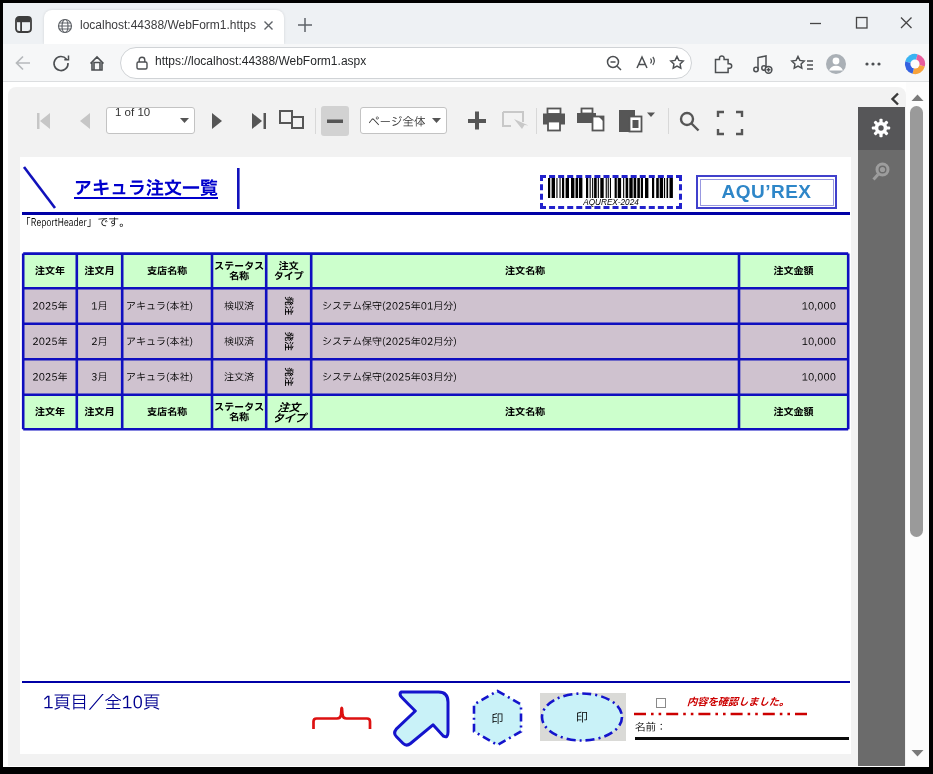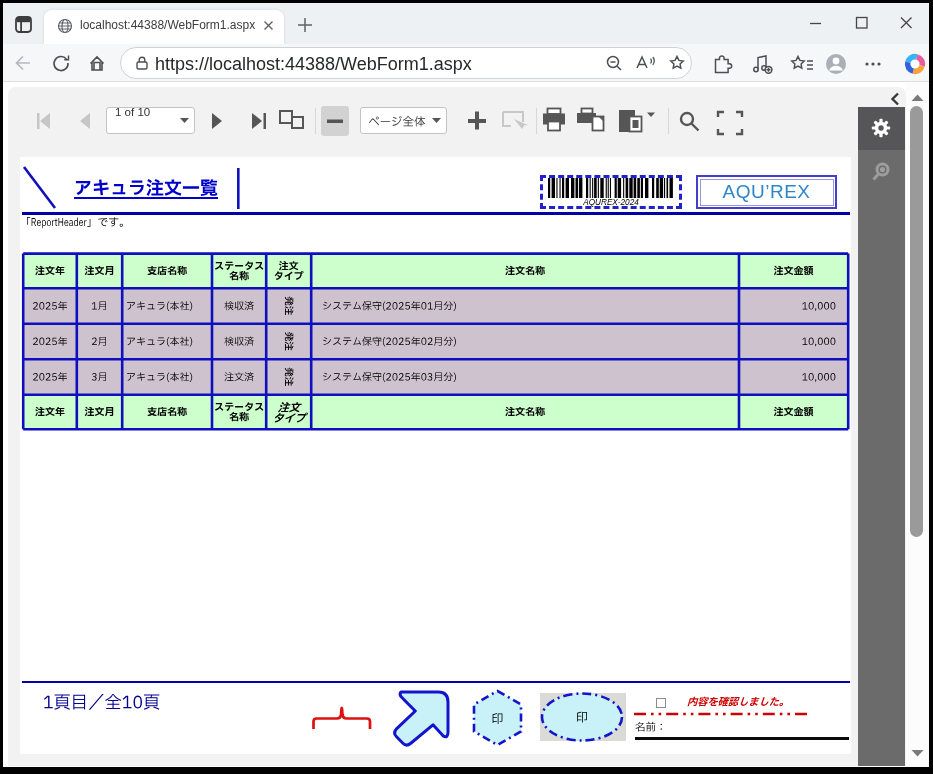--- a/index.html
+++ b/index.html
@@ -14,21 +14,21 @@
 </svg>
 <div class="a" style="left:44px;top:10px;width:240px;height:34px;background:#fff;border-radius:8px 8px 0 0;box-shadow:0 0 3px rgba(0,0,0,.12)"></div>
 <div class="a" style="left:44px;top:40px;width:240px;height:4px;background:#fff"></div>
 <svg class="a" style="left:57px;top:18px" width="16" height="16">
 <g fill="none" stroke="#5f6368" stroke-width="1.2">
 <circle cx="8" cy="8" r="6.5"></circle>
       <ellipse cx="8" cy="8" rx="3" ry="6.5"></ellipse>
 <path d="M1.5 8h13M2.3 5h11.4M2.3 11h11.4"></path>
     </g>
   </svg>
-<div class="a" style="left:80px;top:18px;width:180px;height:15px;font-size:12px;color:#3c3c3e;white-space:nowrap">localhost:44388/WebForm1.aspx</div>
+<div class="a" style="left:80px;top:18px;width:180px;height:15px;font-size:12px;color:#3c3c3e;white-space:nowrap">localhost:44388/WebForm1.https</div>
 <svg class="a" style="left:262px;top:19px" width="13" height="13">
     <path d="M2.5 2.5l8 8M10.5 2.5l-8 8" stroke="#5f6368" stroke-width="1.4"></path>
   </svg>
 <svg class="a" style="left:297px;top:17px" width="16" height="16">
     <path d="M8 1v14M1 8h14" stroke="#5f6368" stroke-width="1.5"></path>
   </svg>
 <svg class="a" style="left:806px;top:14px" width="120" height="18">
 <path d="M4 9.5h11" stroke="#464646" stroke-width="1.3"></path>
 <rect x="50.5" y="3.5" width="10.5" height="10.5" fill="none" stroke="#464646" stroke-width="1.3"></rect>
 <path d="M95 3.5l10.5 10.5M105.5 3.5L95 14" stroke="#464646" stroke-width="1.3"></path>
@@ -46,21 +46,21 @@
       <path d="M81 17V9.5h6V17M77.5 10.5L84 4l6.5 6.5M79 9v8h10V9"></path>
     </g>
 </svg>
 <div class="a" style="left:120px;top:47px;width:572px;height:32px;background:#fff;border:1px solid #d0d3d6;border-radius:16px"></div>
 <svg class="a" style="left:134px;top:55px" width="16" height="16">
 <g fill="none" stroke="#4c4f52" stroke-width="1.4">
       <rect x="3" y="7" width="10" height="7" rx="1.5"></rect>
       <path d="M5.2 7V5a2.8 2.8 0 0 1 5.6 0v2"></path>
     </g>
   </svg>
-<div class="a" style="left:155px;top:54px;width:420px;height:16px;font-size:18px;color:#26282a;white-space:nowrap">https://localhost:44388/WebForm1.aspx</div>
+<div class="a" style="left:155px;top:54px;width:420px;height:16px;font-size:12px;color:#26282a;white-space:nowrap">https://localhost:44388/WebForm1.aspx</div>
 <svg class="a" style="left:604px;top:53px" width="84" height="20">
 <g fill="none" stroke="#4c4f52" stroke-width="1.5">
       <circle cx="9" cy="9" r="5.5"></circle>
       <path d="M13.2 13.2L17 17M6.5 9h5"></path>
     </g>
 <g stroke="#4c4f52" fill="none" stroke-width="1.5">
       <path d="M33 15L38 4l5 11M34.7 11.5h6.6"></path>
       <path d="M46.5 5.5q2 2.5 0 5M48.8 4q3 3.5 0 8" stroke-width="1.2"></path>
     </g>
 <g fill="none" stroke="#4c4f52" stroke-width="1.5">
@@ -215,21 +215,21 @@
     <rect x="112.0" y="3" width="2.2" height="20" fill="#000"></rect>
     <rect x="116.2" y="3" width="2.6" height="20" fill="#000"></rect>
     <rect x="119.7" y="3" width="3.4" height="20" fill="#000"></rect>
     <rect x="124.0" y="3" width="1.1" height="20" fill="#000"></rect>
     <rect x="126.5" y="3" width="1.6" height="20" fill="#000"></rect>
     <rect x="129.5" y="3" width="3.4" height="20" fill="#000"></rect>
     <text x="71" y="29.5" font-size="8.2" font-style="italic" font-family="Liberation Sans" text-anchor="middle" fill="#000">AQUREX-2024</text>
   </svg>
 <div class="a" style="left:696px;top:175px;width:141px;height:34px;border:2px solid #4040cc"></div>
 <div class="a" style="left:699.5px;top:178.5px;width:134px;height:27px;border:1px solid #9898e0"></div>
-<div class="a" style="left:696px;top:175px;width:141px;height:34px;line-height:34px;text-align:center;font-weight:normal;font-size:19px;letter-spacing:.5px;color:#2e86c8">AQU’REX</div>
+<div class="a" style="left:696px;top:175px;width:141px;height:34px;line-height:34px;text-align:center;font-weight:bold;font-size:19px;letter-spacing:.5px;color:#2e86c8">AQU’REX</div>
 <div class="a" style="left:22px;top:212px;width:828px;height:2.6px;background:#0000a6"></div>
 <svg class="a" style="left:19px;top:214.5px" width="117" height="17">
     <path transform="translate(1,11.0)" d="M7.8 -1.2H7.1V-9H10.2V-8.3H7.8Z M12.3 -3.4V0H11.6V-7.9H14.1Q14.9 -7.9 15.3 -7.3Q15.8 -6.8 15.8 -5.7Q15.8 -4.8 15.5 -4.2Q15.2 -3.7 14.5 -3.5L16 0H15.2L13.8 -3.4ZM14.1 -4.2Q14.5 -4.2 14.8 -4.5Q15 -4.8 15 -5.4V-5.9Q15 -6.5 14.8 -6.8Q14.5 -7.1 14.1 -7.1H12.3V-4.2Z M16.9 -2.9Q16.9 -3.8 17.1 -4.5Q17.4 -5.2 17.8 -5.6Q18.3 -6 18.9 -6Q19.5 -6 20 -5.6Q20.4 -5.2 20.6 -4.6Q20.9 -4 20.9 -3.1V-2.7H17.6V-2.4Q17.6 -1.6 18 -1.1Q18.3 -0.6 19 -0.6Q19.4 -0.6 19.7 -0.9Q20.1 -1.2 20.2 -1.7L20.7 -1.2Q20.5 -0.6 20 -0.2Q19.6 0.1 18.9 0.1Q18.3 0.1 17.9 -0.2Q17.4 -0.6 17.1 -1.3Q16.9 -2 16.9 -2.9ZM17.6 -3.4H20.1V-3.5Q20.1 -4.3 19.8 -4.8Q19.5 -5.2 18.9 -5.2Q18.3 -5.2 18 -4.7Q17.6 -4.2 17.6 -3.4Z M22.1 2.3V-5.8H22.7V-4.9H22.8Q23.1 -6 24.1 -6Q24.7 -6 25.1 -5.6Q25.5 -5.2 25.7 -4.5Q26 -3.9 26 -2.9Q26 -2 25.7 -1.3Q25.5 -0.6 25.1 -0.2Q24.7 0.1 24.1 0.1Q23.6 0.1 23.3 -0.1Q23 -0.4 22.8 -0.9H22.7V2.3ZM25.2 -2.4V-3.4Q25.2 -4.2 24.9 -4.7Q24.5 -5.2 23.9 -5.2Q23.4 -5.2 23.1 -4.9Q22.7 -4.6 22.7 -4V-1.9Q22.7 -1.3 23.1 -1Q23.4 -0.6 23.9 -0.6Q24.5 -0.6 24.9 -1.1Q25.2 -1.6 25.2 -2.4Z M26.8 -2.9Q26.8 -3.8 27.1 -4.5Q27.4 -5.2 27.8 -5.6Q28.3 -6 28.9 -6Q29.5 -6 30 -5.6Q30.4 -5.2 30.7 -4.5Q30.9 -3.8 30.9 -2.9Q30.9 -2 30.7 -1.3Q30.4 -0.6 30 -0.2Q29.5 0.1 28.9 0.1Q28.3 0.1 27.8 -0.2Q27.4 -0.6 27.1 -1.3Q26.8 -2 26.8 -2.9ZM30.2 -2.5V-3.3Q30.2 -4.3 29.9 -4.7Q29.5 -5.2 28.9 -5.2Q28.3 -5.2 27.9 -4.7Q27.6 -4.3 27.6 -3.3V-2.5Q27.6 -1.6 27.9 -1.1Q28.3 -0.6 28.9 -0.6Q29.5 -0.6 29.9 -1.1Q30.2 -1.6 30.2 -2.5Z M32.1 0V-5.8H32.8V-4.8H32.8Q33 -5.2 33.3 -5.5Q33.6 -5.8 34.2 -5.8H34.5V-5H34Q33.5 -5 33.1 -4.7Q32.8 -4.4 32.8 -4V0Z M36.3 0Q36 0 35.8 -0.3Q35.6 -0.5 35.6 -0.9V-5.1H34.9V-5.8H35.3Q35.5 -5.8 35.6 -6Q35.7 -6.1 35.7 -6.4V-7.5H36.3V-5.8H37.3V-5.1H36.3V-0.8H37.2V0Z M43.1 0H42.4V-3.6H39.2V0H38.5V-7.9H39.2V-4.4H42.4V-7.9H43.1Z M44.4 -2.9Q44.4 -3.8 44.6 -4.5Q44.9 -5.2 45.3 -5.6Q45.8 -6 46.4 -6Q47 -6 47.4 -5.6Q47.9 -5.2 48.1 -4.6Q48.4 -4 48.4 -3.1V-2.7H45.1V-2.4Q45.1 -1.6 45.4 -1.1Q45.8 -0.6 46.4 -0.6Q46.9 -0.6 47.2 -0.9Q47.5 -1.2 47.7 -1.7L48.2 -1.2Q48 -0.6 47.5 -0.2Q47 0.1 46.4 0.1Q45.8 0.1 45.3 -0.2Q44.9 -0.6 44.6 -1.3Q44.4 -2 44.4 -2.9ZM45.1 -3.4H47.6V-3.5Q47.6 -4.3 47.3 -4.8Q46.9 -5.2 46.4 -5.2Q45.8 -5.2 45.4 -4.7Q45.1 -4.2 45.1 -3.4Z M49.2 -1.6Q49.2 -2.5 49.7 -2.9Q50.1 -3.3 51.1 -3.3H52V-3.9Q52 -4.6 51.8 -4.9Q51.5 -5.2 50.9 -5.2Q50.2 -5.2 49.8 -4.4L49.4 -4.8Q49.6 -5.3 50 -5.7Q50.4 -6 51 -6Q51.8 -6 52.3 -5.5Q52.7 -4.9 52.7 -4V-0.8H53.2V0H52.9Q52.2 0 52.1 -1H52Q51.9 -0.4 51.5 -0.1Q51.2 0.1 50.7 0.1Q50 0.1 49.6 -0.3Q49.2 -0.8 49.2 -1.6ZM52 -1.7V-2.7H51.1Q50.5 -2.7 50.2 -2.5Q49.9 -2.2 49.9 -1.8V-1.5Q49.9 -1.1 50.1 -0.8Q50.4 -0.6 50.8 -0.6Q51.3 -0.6 51.7 -0.9Q52 -1.2 52 -1.7Z M54 -2.9Q54 -3.9 54.2 -4.5Q54.4 -5.2 54.8 -5.6Q55.3 -6 55.8 -6Q56.8 -6 57.2 -4.9H57.2V-8.4H57.9V0H57.2V-0.9H57.2Q57 -0.4 56.6 -0.1Q56.3 0.1 55.8 0.1Q55.3 0.1 54.8 -0.2Q54.4 -0.6 54.2 -1.3Q54 -2 54 -2.9ZM57.2 -1.9V-4Q57.2 -4.6 56.8 -4.9Q56.5 -5.2 56 -5.2Q55.4 -5.2 55 -4.7Q54.7 -4.2 54.7 -3.4V-2.4Q54.7 -1.6 55 -1.1Q55.4 -0.6 56 -0.6Q56.5 -0.6 56.8 -1Q57.2 -1.3 57.2 -1.9Z M59.1 -2.9Q59.1 -3.8 59.3 -4.5Q59.6 -5.2 60 -5.6Q60.5 -6 61.1 -6Q61.7 -6 62.1 -5.6Q62.6 -5.2 62.8 -4.6Q63 -4 63 -3.1V-2.7H59.8V-2.4Q59.8 -1.6 60.1 -1.1Q60.5 -0.6 61.1 -0.6Q61.6 -0.6 61.9 -0.9Q62.2 -1.2 62.4 -1.7L62.9 -1.2Q62.7 -0.6 62.2 -0.2Q61.7 0.1 61.1 0.1Q60.5 0.1 60 -0.2Q59.6 -0.6 59.3 -1.3Q59.1 -2 59.1 -2.9ZM59.8 -3.4H62.3V-3.5Q62.3 -4.3 62 -4.8Q61.6 -5.2 61.1 -5.2Q60.5 -5.2 60.1 -4.7Q59.8 -4.2 59.8 -3.4Z M64.2 0V-5.8H64.9V-4.8H65Q65.1 -5.2 65.4 -5.5Q65.7 -5.8 66.3 -5.8H66.6V-5H66.1Q65.6 -5 65.3 -4.7Q64.9 -4.4 64.9 -4V0Z M69.7 -7H70.4V0.8H67.3V0.1H69.7Z M86 0.2Q83.7 0.1 82.5 -0.8Q81.4 -1.6 81.4 -3.1Q81.4 -4.2 81.9 -5.1Q82.5 -6 83.4 -6.4Q83.9 -6.8 84.6 -6.9V-7Q81.1 -6.7 78.4 -6.5L78.4 -7.3Q82.4 -7.6 87.1 -7.8L87.1 -7.1Q86.5 -7.1 86.1 -7Q85.7 -7 85.3 -6.8Q84.5 -6.6 83.8 -6.1Q83.1 -5.5 82.6 -4.8Q82.2 -4 82.2 -3.2Q82.2 -2 83.1 -1.3Q84 -0.7 86.2 -0.6ZM87 -4.1Q86.5 -5 85.9 -5.8L86.5 -6.1Q87.2 -5.1 87.6 -4.4ZM85.9 -3.5Q85.4 -4.4 84.7 -5.2L85.3 -5.5Q86 -4.6 86.4 -3.8Z M98.3 -6.7H94.8V-4.4Q95.1 -3.7 95.1 -2.8Q95.1 -1.3 94.2 -0.5Q93.4 0.3 91.7 0.4L91.6 -0.4Q93.1 -0.4 93.7 -1Q94.4 -1.7 94.4 -2.9H94.3Q94.2 -2.5 93.8 -2.2Q93.4 -2 92.9 -2Q92.5 -2 92.1 -2.2Q91.7 -2.4 91.5 -2.8Q91.3 -3.2 91.3 -3.7Q91.3 -4.6 91.8 -5.1Q92.2 -5.5 93 -5.5Q93.3 -5.5 93.6 -5.4Q93.9 -5.3 94 -5.1H94.1V-6.7H89.1V-7.4H94.1V-8.7H94.8V-7.4H98.3ZM94.2 -3.8Q94.2 -4.2 93.9 -4.6Q93.6 -4.9 93.1 -4.9Q92.6 -4.9 92.3 -4.6Q92 -4.3 92 -3.7Q92 -3.2 92.3 -2.9Q92.6 -2.7 93.1 -2.7Q93.6 -2.7 93.9 -3Q94.2 -3.3 94.2 -3.8Z M99.7 -0.8Q99.7 -1.5 100.2 -1.9Q100.6 -2.3 101.3 -2.3Q102 -2.3 102.4 -1.9Q102.8 -1.5 102.8 -0.8Q102.8 -0 102.4 0.4Q102 0.8 101.3 0.8Q100.6 0.8 100.2 0.4Q99.7 -0 99.7 -0.8ZM102.2 -0.6V-0.9Q102.2 -1.3 101.9 -1.5Q101.7 -1.7 101.3 -1.7Q100.9 -1.7 100.6 -1.5Q100.4 -1.3 100.4 -0.9V-0.6Q100.4 -0.2 100.6 -0Q100.9 0.2 101.3 0.2Q101.7 0.2 101.9 -0Q102.2 -0.2 102.2 -0.6Z" fill="#000"></path>
   </svg>
 <svg class="a" style="left:21px;top:251px" width="830" height="182">
     <rect x="2.2" y="2.6" width="825.0" height="34.6" fill="#ccffcc"></rect>
     <rect x="2.2" y="143.7" width="825.0" height="34.5" fill="#ccffcc"></rect>
     <rect x="2.2" y="37.2" width="825.0" height="106.49999999999999" fill="#cfc2cf"></rect>
     <path d="M2.2 2.6V178.2M55.8 2.6V178.2M101.2 2.6V178.2M191.0 2.6V178.2M245.2 2.6V178.2M290.2 2.6V178.2M718.0 2.6V178.2M827.2 2.6V178.2M2.2 2.6H827.2M2.2 37.2H827.2M2.2 72.7H827.2M2.2 108.2H827.2M2.2 143.7H827.2M2.2 178.2H827.2" stroke="#0f0fbf" stroke-width="2.6" fill="none"></path>
     <path transform="translate(14.0,23.3)" d="M6.9 -0.6H9.6V0.6H3V-0.6H5.6V-2.5H3.4V-3.7H5.6V-5.4H3.2V-6.5H6.8Q5.8 -7.1 4.7 -7.6L5.3 -8.5Q5.9 -8.3 6.5 -8Q7.1 -7.7 7.6 -7.3L7.1 -6.5H9.4V-5.4H6.9V-3.7H9.2V-2.5H6.9ZM2.6 -6.4Q1.7 -7 0.8 -7.5L1.4 -8.5Q2.4 -8.1 3.3 -7.4ZM2.1 -3.9Q1.3 -4.5 0.2 -5.1L0.9 -6.1Q1.4 -5.8 1.9 -5.5Q2.4 -5.2 2.8 -4.9ZM0.3 0Q1.2 -1.2 1.9 -3.1L3 -2.6Q2.7 -1.8 2.2 -0.8Q1.8 0.2 1.4 0.9Z M19.1 0.7Q16.5 -0.1 14.9 -1.2Q13.4 -0.1 10.9 0.7L10.4 -0.5Q12.7 -1.3 13.9 -2Q13.1 -2.8 12.6 -3.8Q12 -4.7 11.7 -5.9H10.5V-7.1H14.2V-8.3H15.6V-7.1H19.5V-5.9H18Q17.8 -4.7 17.2 -3.8Q16.7 -2.8 15.9 -2.1Q17.2 -1.3 19.6 -0.5ZM13.1 -5.9Q13.3 -4.9 13.8 -4.2Q14.2 -3.4 14.9 -2.8Q15.6 -3.4 16 -4.2Q16.5 -4.9 16.7 -5.9Z M29.5 -2.4V-1.3H26.1V0.8H24.9V-1.3H20.5V-2.4H21.9V-4.6Q21.6 -4.4 21.3 -4.1L20.4 -5.1Q22 -6.4 22.7 -8.4L24 -8.2Q23.8 -7.7 23.6 -7.3H29.3V-6.2H26.1V-5H29V-3.8H26.1V-2.4ZM23.1 -6.2Q22.7 -5.5 22.1 -5H24.9V-6.2ZM23.1 -3.8V-2.4H24.9V-3.8Z" fill="#000"></path>

